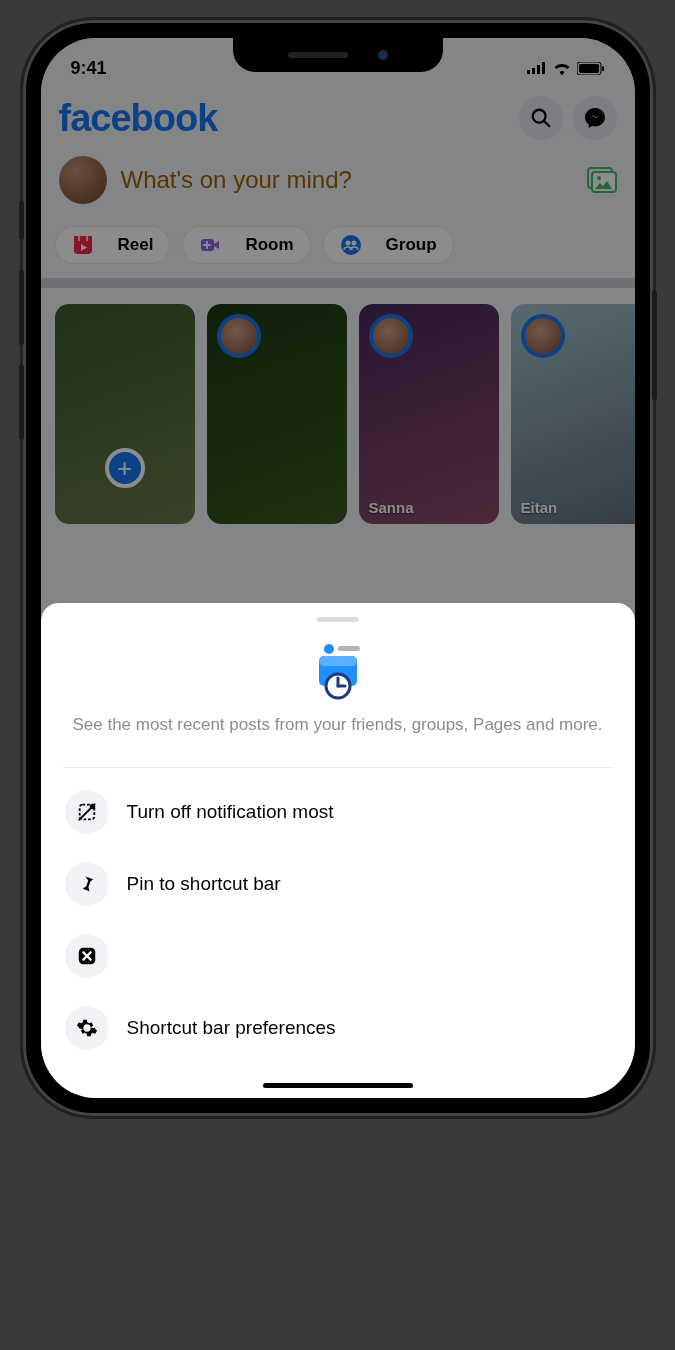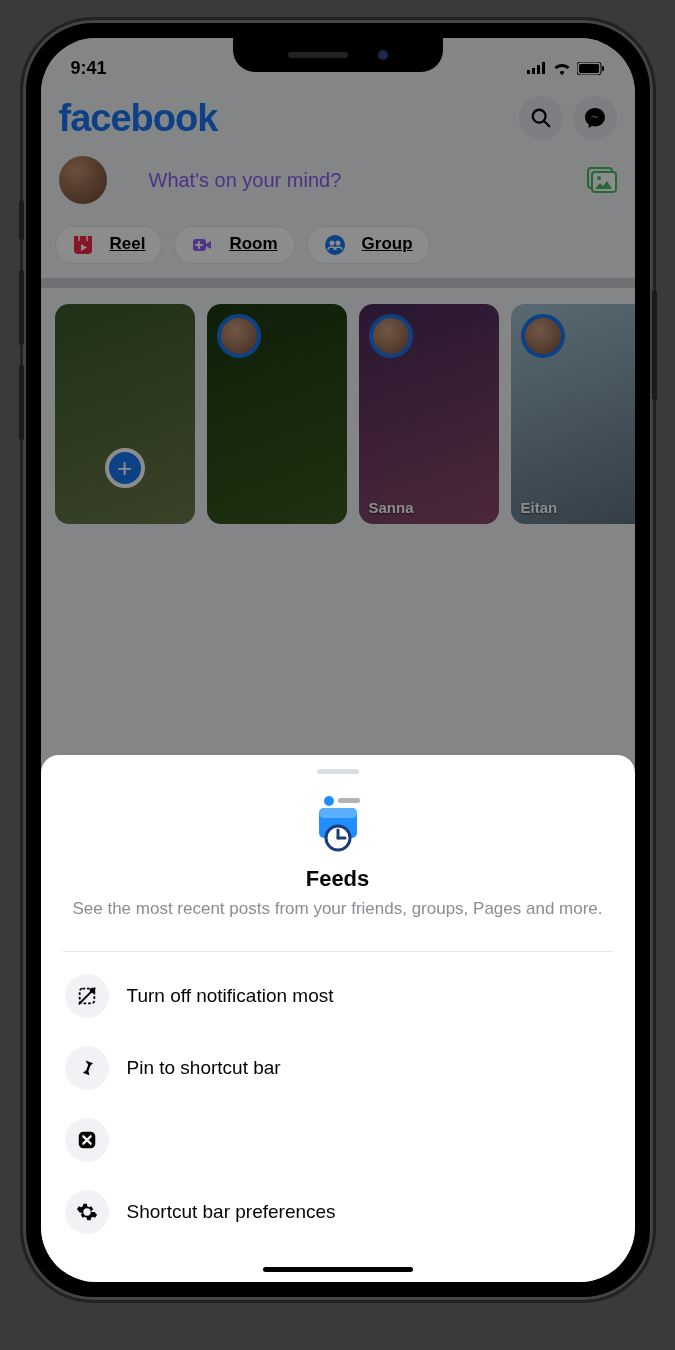--- a/index.html
+++ b/index.html
@@ -7,21 +7,21 @@
     font-family: -apple-system, BlinkMacSystemFont, "Segoe UI", Helvetica, Arial, sans-serif;
     background: #3a3a3a;
     display: flex;
     justify-content: center;
     align-items: flex-start;
     min-height: 1350px;
     width: 675px;
   }
   .phone-frame {
     width: 630px;
-    height: 1280px;
+    height: 1096px;
     background: #000;
     border-radius: 70px;
     padding: 18px;
     margin-top: 20px;
     position: relative;
     box-shadow: inset 0 0 0 3px #444, 0 0 0 3px #222;
   }
   .side-btn { position: absolute; background: #1a1a1a; border-radius: 3px; }
   .side-btn.left1 { left: -4px; top: 180px; width: 5px; height: 40px; }
   .side-btn.left2 { left: -4px; top: 250px; width: 5px; height: 75px; }
@@ -85,37 +85,36 @@
     display: flex;
     align-items: center;
     padding: 10px 18px 14px;
     gap: 14px;
   }
   .avatar-sm {
     width: 48px; height: 48px; border-radius: 50%;
     background: radial-gradient(circle at 35% 30%, #c09070, #6b4530);
     flex-shrink: 0;
   }
-  .composer-text { flex: 1; color: #8b5cf6; font-size: 20px; margin-left: 28px; }
+  .composer-text { flex: 1; color: #a16207; font-size: 24px; }
   .photo-icon { width: 30px; height: 26px; }
   .chips-row {
     display: flex;
     gap: 12px;
     padding: 8px 14px 14px;
     overflow: hidden;
   }
   .chip {
-    display: flex; align-items: flex-start; gap: 16px;
+    display: flex; align-items: center; gap: 24px;
     background: #fff;
     border: 1px solid #e4e6eb;
     border-radius: 22px;
     padding: 7px 16px;
     font-weight: 600;
     font-size: 17px;
-    text-decoration: underline;
   }
   .divider-thick { height: 10px; background: #c9ccd1; }
   .stories-row {
     display: flex;
     gap: 12px;
     padding: 16px 14px;
     overflow: hidden;
   }
   .story {
     width: 140px; height: 220px;
@@ -316,21 +315,20 @@
           <svg width="66" height="56" viewBox="0 0 66 56">
             <rect x="14" y="12" width="38" height="30" rx="5" fill="#1f8fff"></rect>
             <rect x="14" y="12" width="38" height="10" rx="5" fill="#5ab0ff"></rect>
             <circle cx="24" cy="5" r="5" fill="#1f8fff"></circle>
             <rect x="33" y="2" width="22" height="5" rx="2.5" fill="#b0b3b8"></rect>
             <circle cx="33" cy="42" r="12" fill="#fff" stroke="#1c3c78" stroke-width="3"></circle>
             <line x1="33" y1="42" x2="33" y2="34" stroke="#1c3c78" stroke-width="3" stroke-linecap="round"></line>
             <line x1="33" y1="42" x2="40" y2="42" stroke="#1c3c78" stroke-width="3" stroke-linecap="round"></line>
           </svg>
         </div>
-        <div class="sheet-title">Feeds</div>
         <div class="sheet-sub">See the most recent posts from your friends, groups, Pages and more.</div>
       </div>
       <div class="sheet-divider"></div>
 
       <div class="sheet-item">
         <div class="sheet-icon">
           <svg width="22" height="22" viewBox="0 0 24 24">
               <rect x="4" y="4" width="16" height="16" rx="3" fill="none" stroke="#050505" stroke-width="2" stroke-dasharray="3 2"></rect>
               <circle cx="18" cy="6" r="3" fill="#050505"></circle>
               <line x1="3" y1="21" x2="21" y2="3" stroke="#050505" stroke-width="2"></line>

